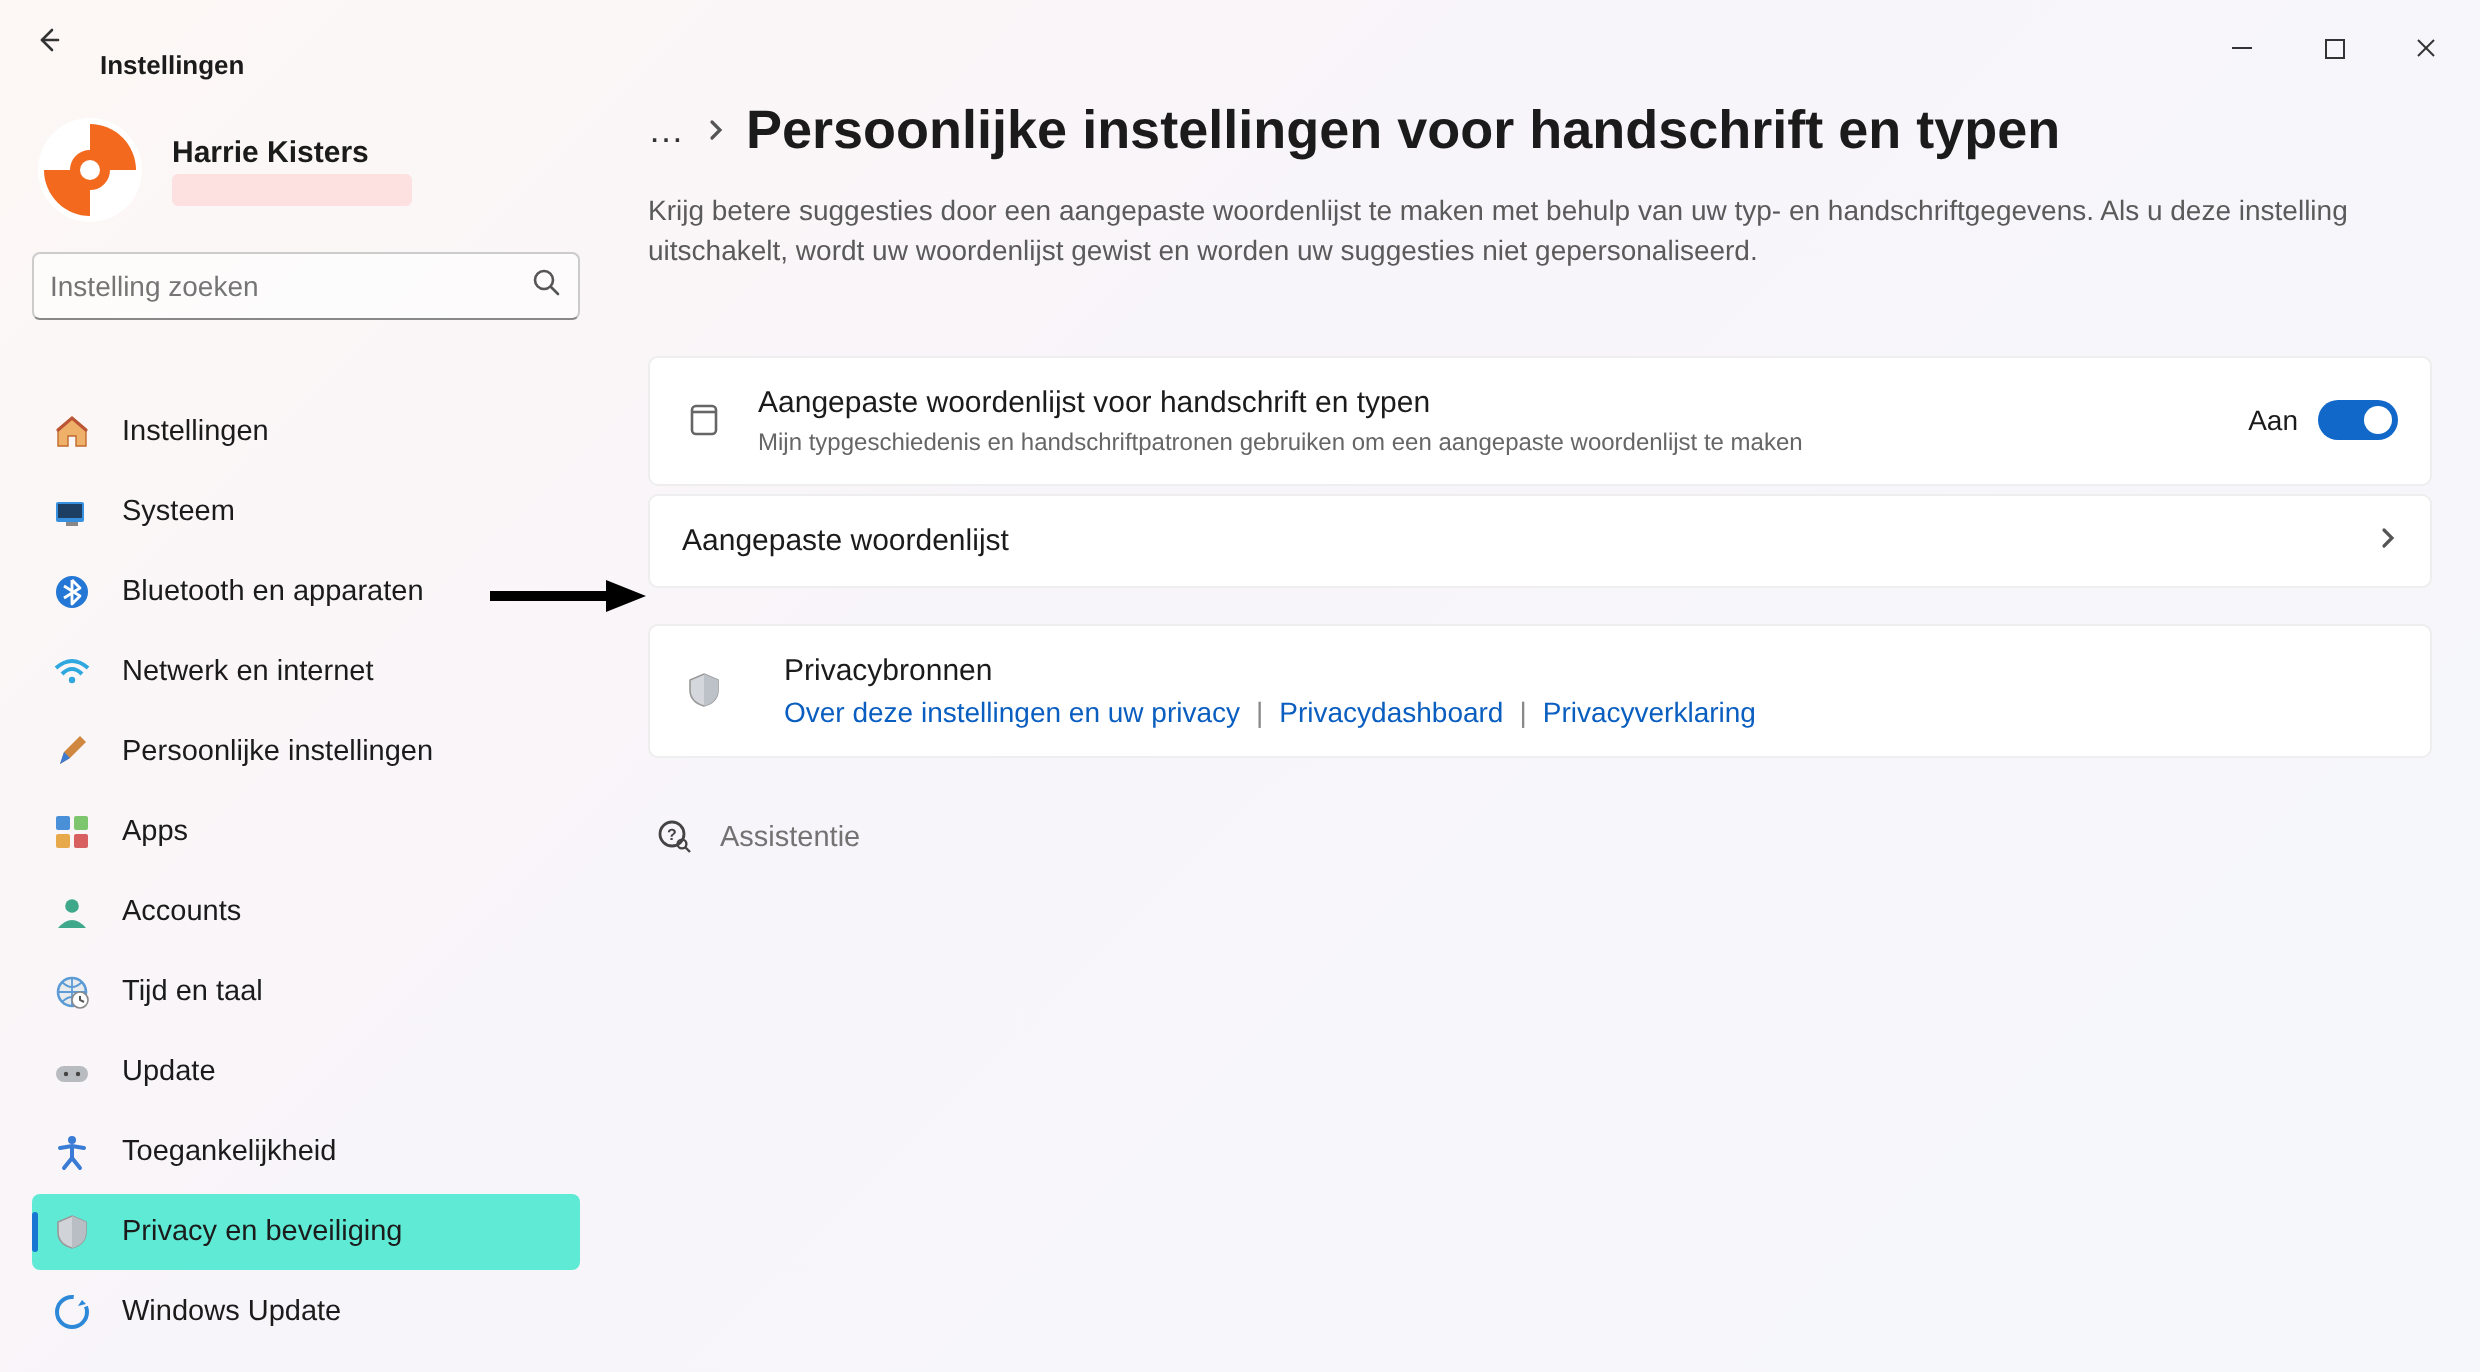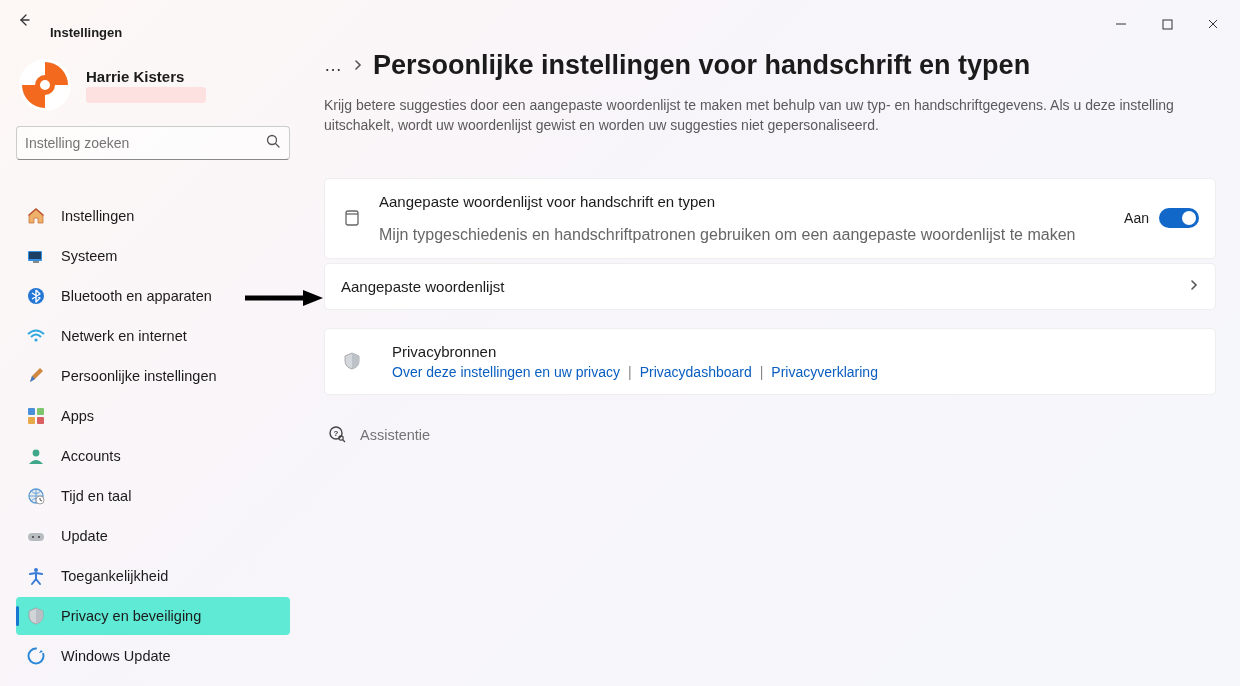--- a/index.html
+++ b/index.html
@@ -69,21 +69,21 @@
   .page-title { font-size:27px; font-weight:600; }
   .page-desc { font-size:14px; color:#5a5a5a; margin:14px 0 42px 0; max-width:880px; line-height:1.45; }
   .card-group { display:flex; flex-direction:column; gap:4px; margin-bottom:18px; }
   .card {
     background:#fff; border:1px solid #eee; border-radius:5px;
     padding:14px 16px 14px 16px;
     display:flex; align-items:center; gap:16px;
   }
   .card .cicon { width:22px; height:22px; flex-shrink:0; display:flex; align-items:center; justify-content:center; color:#555; }
   .card-title { font-size:15px; }
-  .card-sub { font-size:16px; color:#666; margin-top:16px; }
+  .card-sub { font-size:12px; color:#666; margin-top:4px; }
   .card-flex { flex:1; }
   .toggle-wrap { display:flex; align-items:center; gap:10px; }
   .toggle-label { font-size:14px; }
   .toggle {
     width:40px; height:20px; border-radius:11px; background:#1168c9;
     position:relative;
   }
   .toggle::after {
     content:""; position:absolute; right:3px; top:3px;
     width:14px; height:14px; border-radius:50%; background:#fff;

